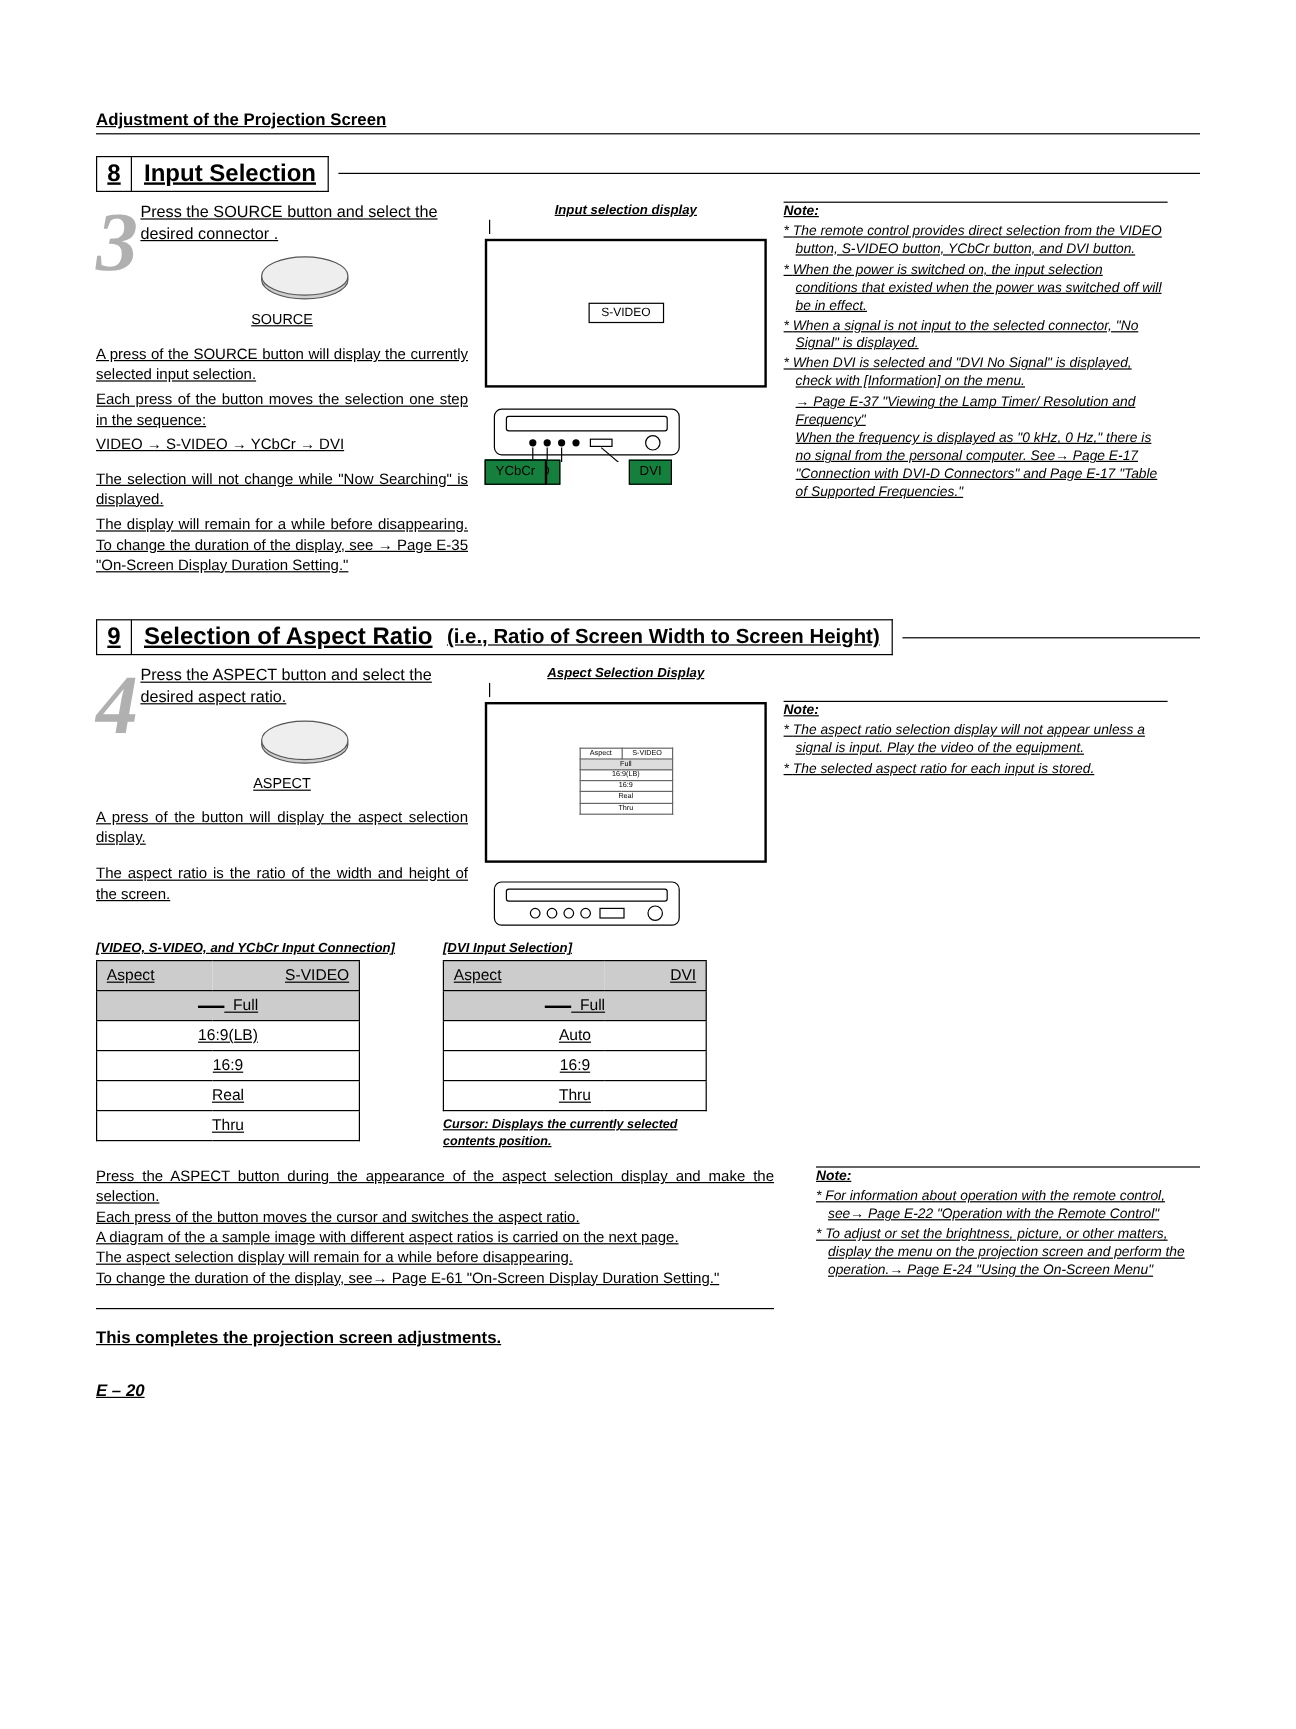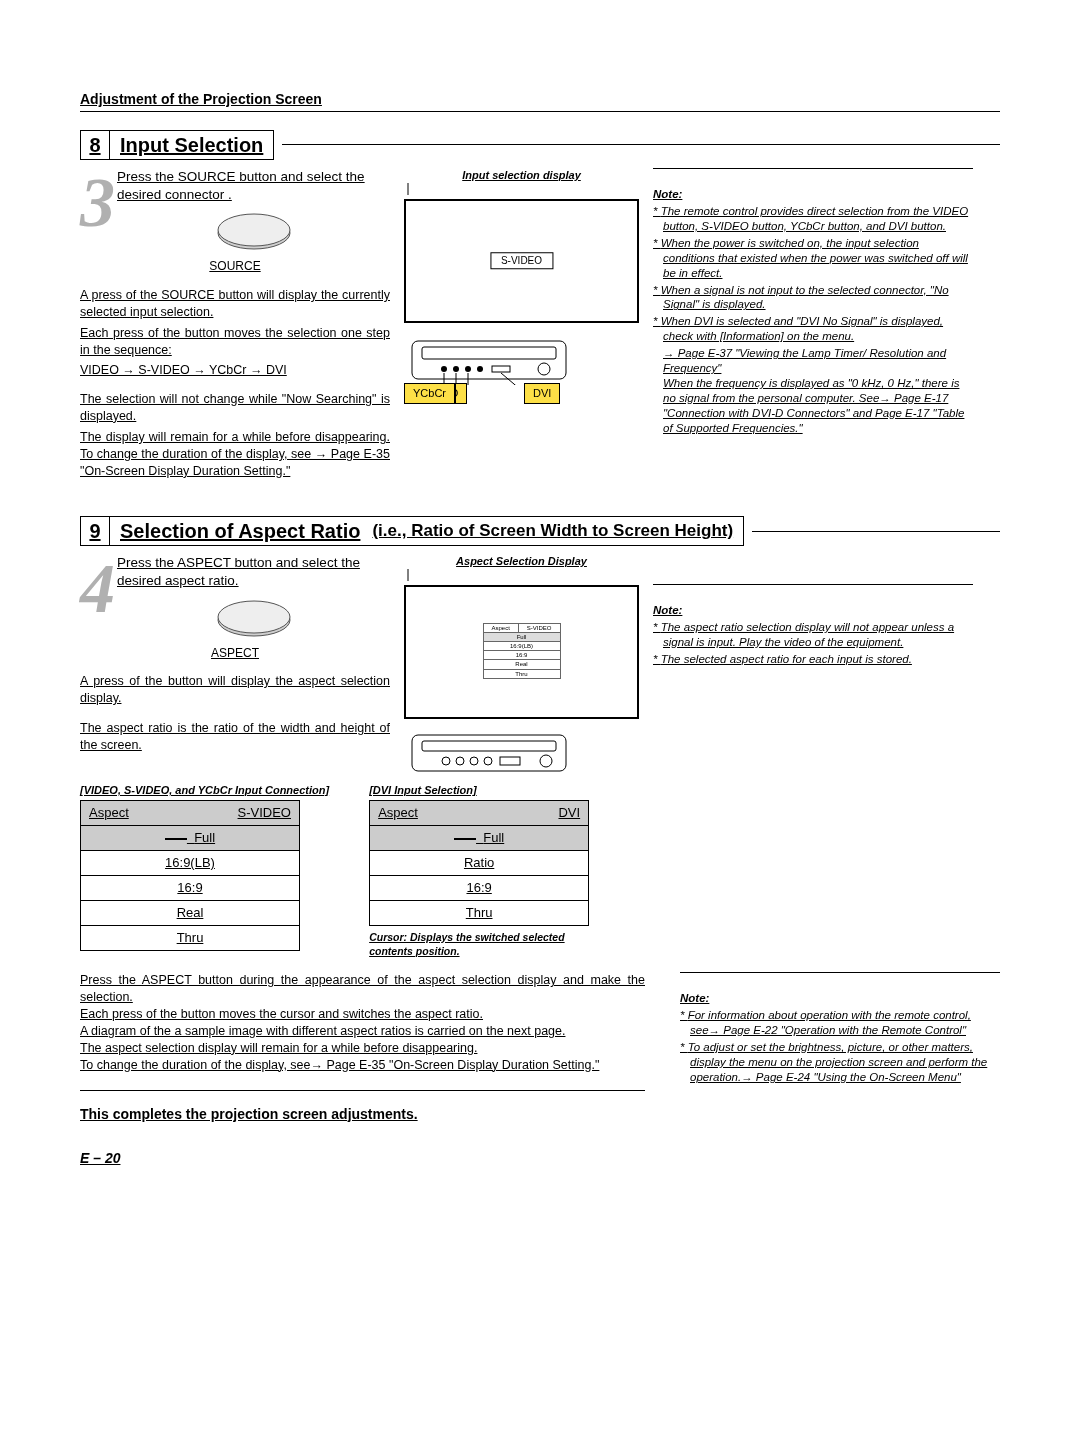--- a/index.html
+++ b/index.html
@@ -129,29 +129,29 @@
   }
   .caret-line {
     text-align: center;
   }
   .port-labels { margin-top: -4px; }
   .port-label {
     border: 1px solid #000;
     font-size: 11px;
     padding: 2px 8px;
     display: inline-block;
-    background: #fde047;
+    background: #15803d;
     margin: 2px 0;
   }
   .note-hdr {
     border-top: 1px solid #000;
     font-weight: bold;
     font-style: italic;
     font-size: 11.5px;
-    padding-top: 18px;
+    padding-top: 0;
   }
   .note-body ul {
     margin: 2px 0 0 0;
     padding: 0;
     list-style: none;
   }
   .note-body li {
     text-indent: -10px;
     padding-left: 10px;
     margin-bottom: 2px;
@@ -446,41 +446,41 @@
       <table class="aspect-table">
         <tbody>
             <tr class="header-row">
               <td style="background:#ccc">Aspect</td>
               <td style="background:#ccc">DVI</td>
             </tr>
         <tr>
               <th colspan="2"><span class="slider-mark"></span>&nbsp;&nbsp;<span>Full</span></th>
             </tr>
         <tr>
-              <td colspan="2">Ratio</td>
+              <td colspan="2">Auto</td>
             </tr>
         <tr>
               <td colspan="2">16:9</td>
             </tr>
         <tr>
               <td colspan="2">Thru</td>
             </tr>
       </tbody>
         </table>
-      <div class="cursor-note">Cursor: Displays the switched selected contents position.</div>
+      <div class="cursor-note">Cursor: Displays the currently selected contents position.</div>
     </div>
   </div>
 
   <div class="cols" style="margin-top:14px">
     <div style="width:565px">
       <div class="body-text">Press the ASPECT button during the appearance of the aspect selection display and make the selection.</div>
       <div class="body-text">Each press of the button moves the cursor and switches the aspect ratio.</div>
       <div class="body-text">A diagram of the a sample image with different aspect ratios is carried on the next page.</div>
       <div class="body-text">The aspect selection display will remain for a while before disappearing.</div>
-      <div class="body-text">To change the duration of the display, see→ Page E-35 "On-Screen Display Duration Setting."</div>
+      <div class="body-text">To change the duration of the display, see→ Page E-61 "On-Screen Display Duration Setting."</div>
 
       <div class="divider"></div>
       <div class="complete-line">This completes the projection screen adjustments.</div>
     </div>
     <div class="col-right" style="margin-left:auto">
       <div class="note-hdr">Note:</div>
       <div class="note-body">
         <ul>
           <li>For information about operation with the remote control, see→ Page E-22 "Operation with the Remote Control"</li>
           <li>To adjust or set the brightness, picture, or other matters, display the menu on the projection screen and perform the operation.→ Page E-24 "Using the On-Screen Menu"</li>

